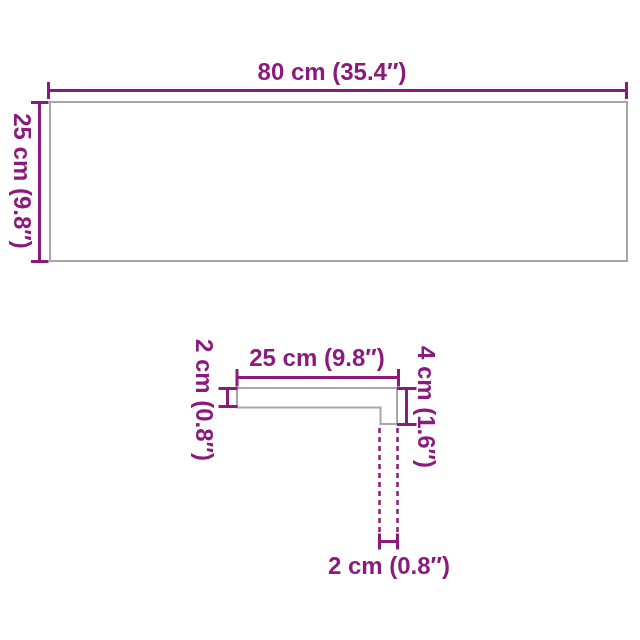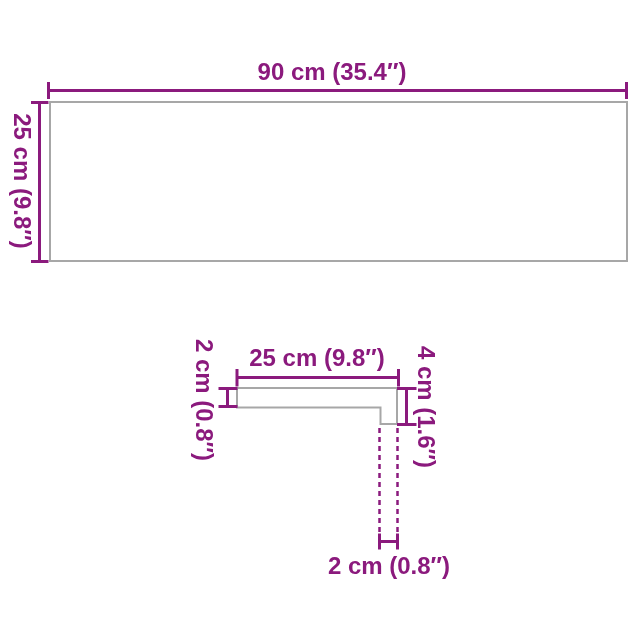--- a/index.html
+++ b/index.html
@@ -98,21 +98,21 @@
       <line x1="397.5" y1="428" x2="397.5" y2="533" class="dash"></line>
     </g>
 
     <g>
       <line x1="379.5" y1="541.5" x2="397.5" y2="541.5" class="dim"></line>
       <line x1="379.5" y1="533.5" x2="379.5" y2="549.5" class="dim"></line>
       <line x1="397.5" y1="533.5" x2="397.5" y2="549.5" class="dim"></line>
     </g>
   </svg>
 
-  <div class="lbl" style="left:332px; top:72px;">90 cm (35.4″)</div>
+  <div class="lbl" style="left:332px; top:72px;">80 cm (35.4″)</div>
 
   <div class="lbl vertical" style="left:22px; top:181px;">25 cm (9.8″)</div>
 
   <div class="lbl" style="left:317px; top:358px;">25 cm (9.8″)</div>
 
   <div class="lbl vertical" style="left:204px; top:400px;">2 cm (0.8″)</div>
 
   <div class="lbl vertical" style="left:426px; top:407px;">4 cm (1.6″)</div>
 
   <div class="lbl" style="left:389px; top:566px;">2 cm (0.8″)</div>

